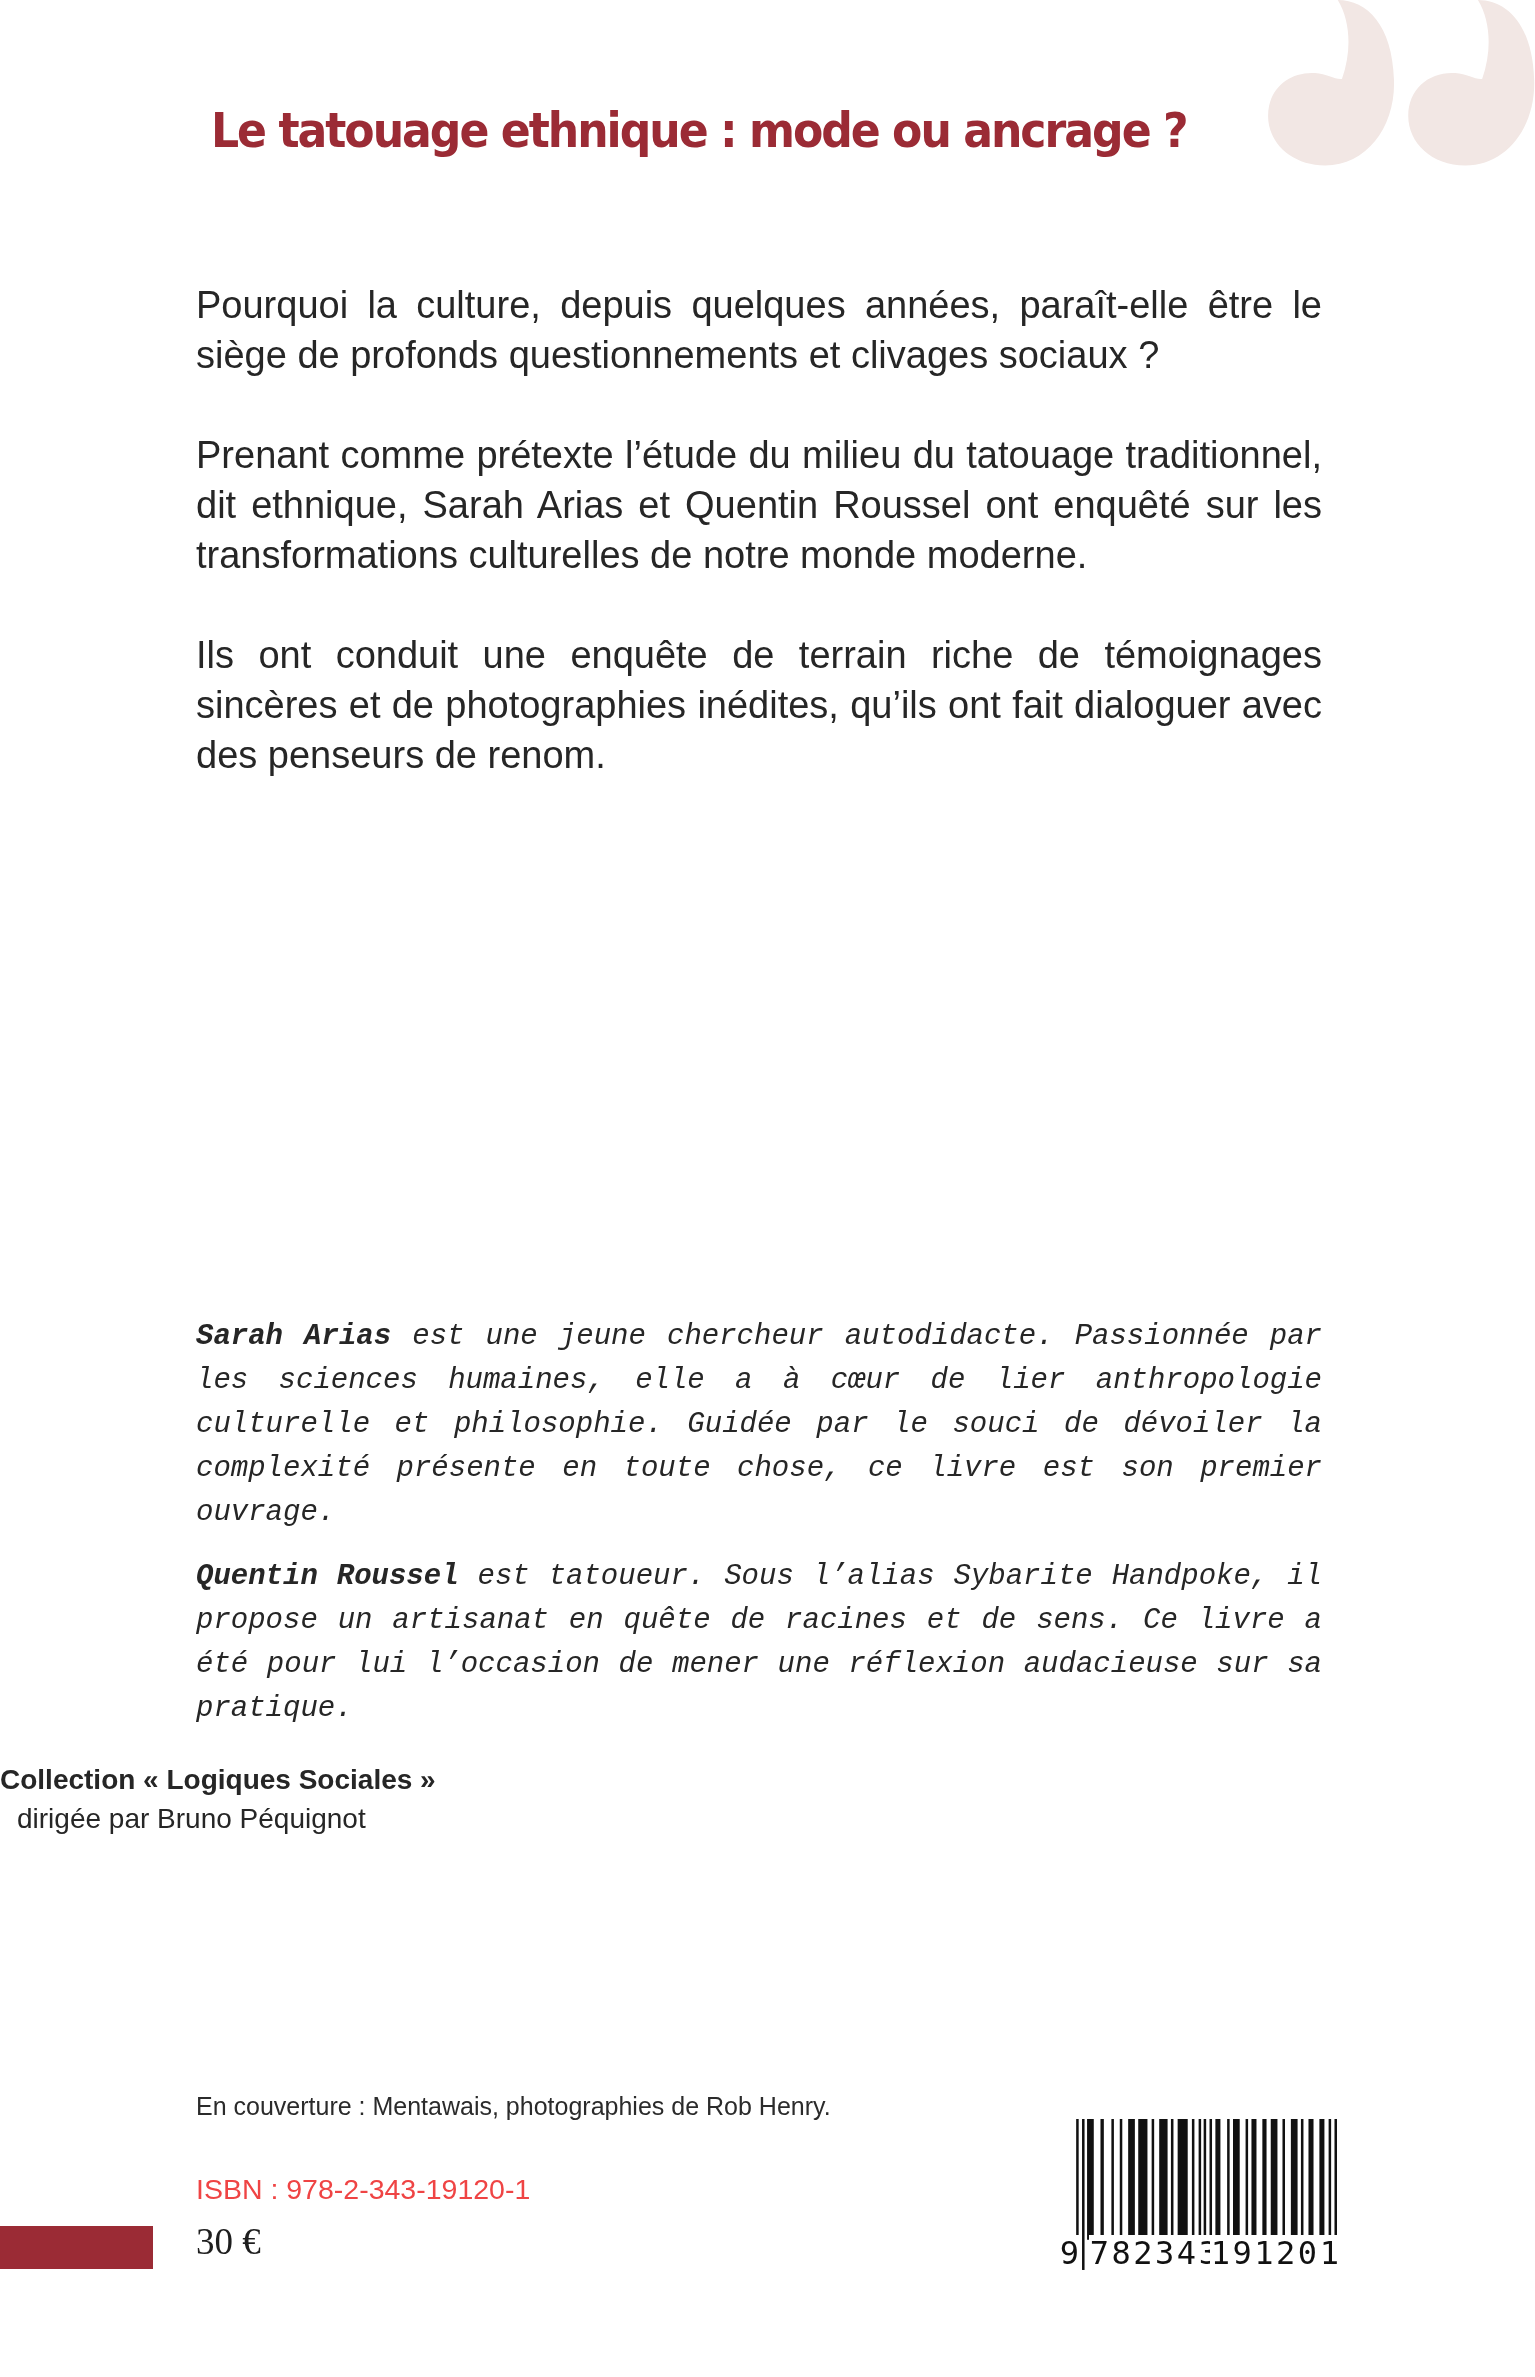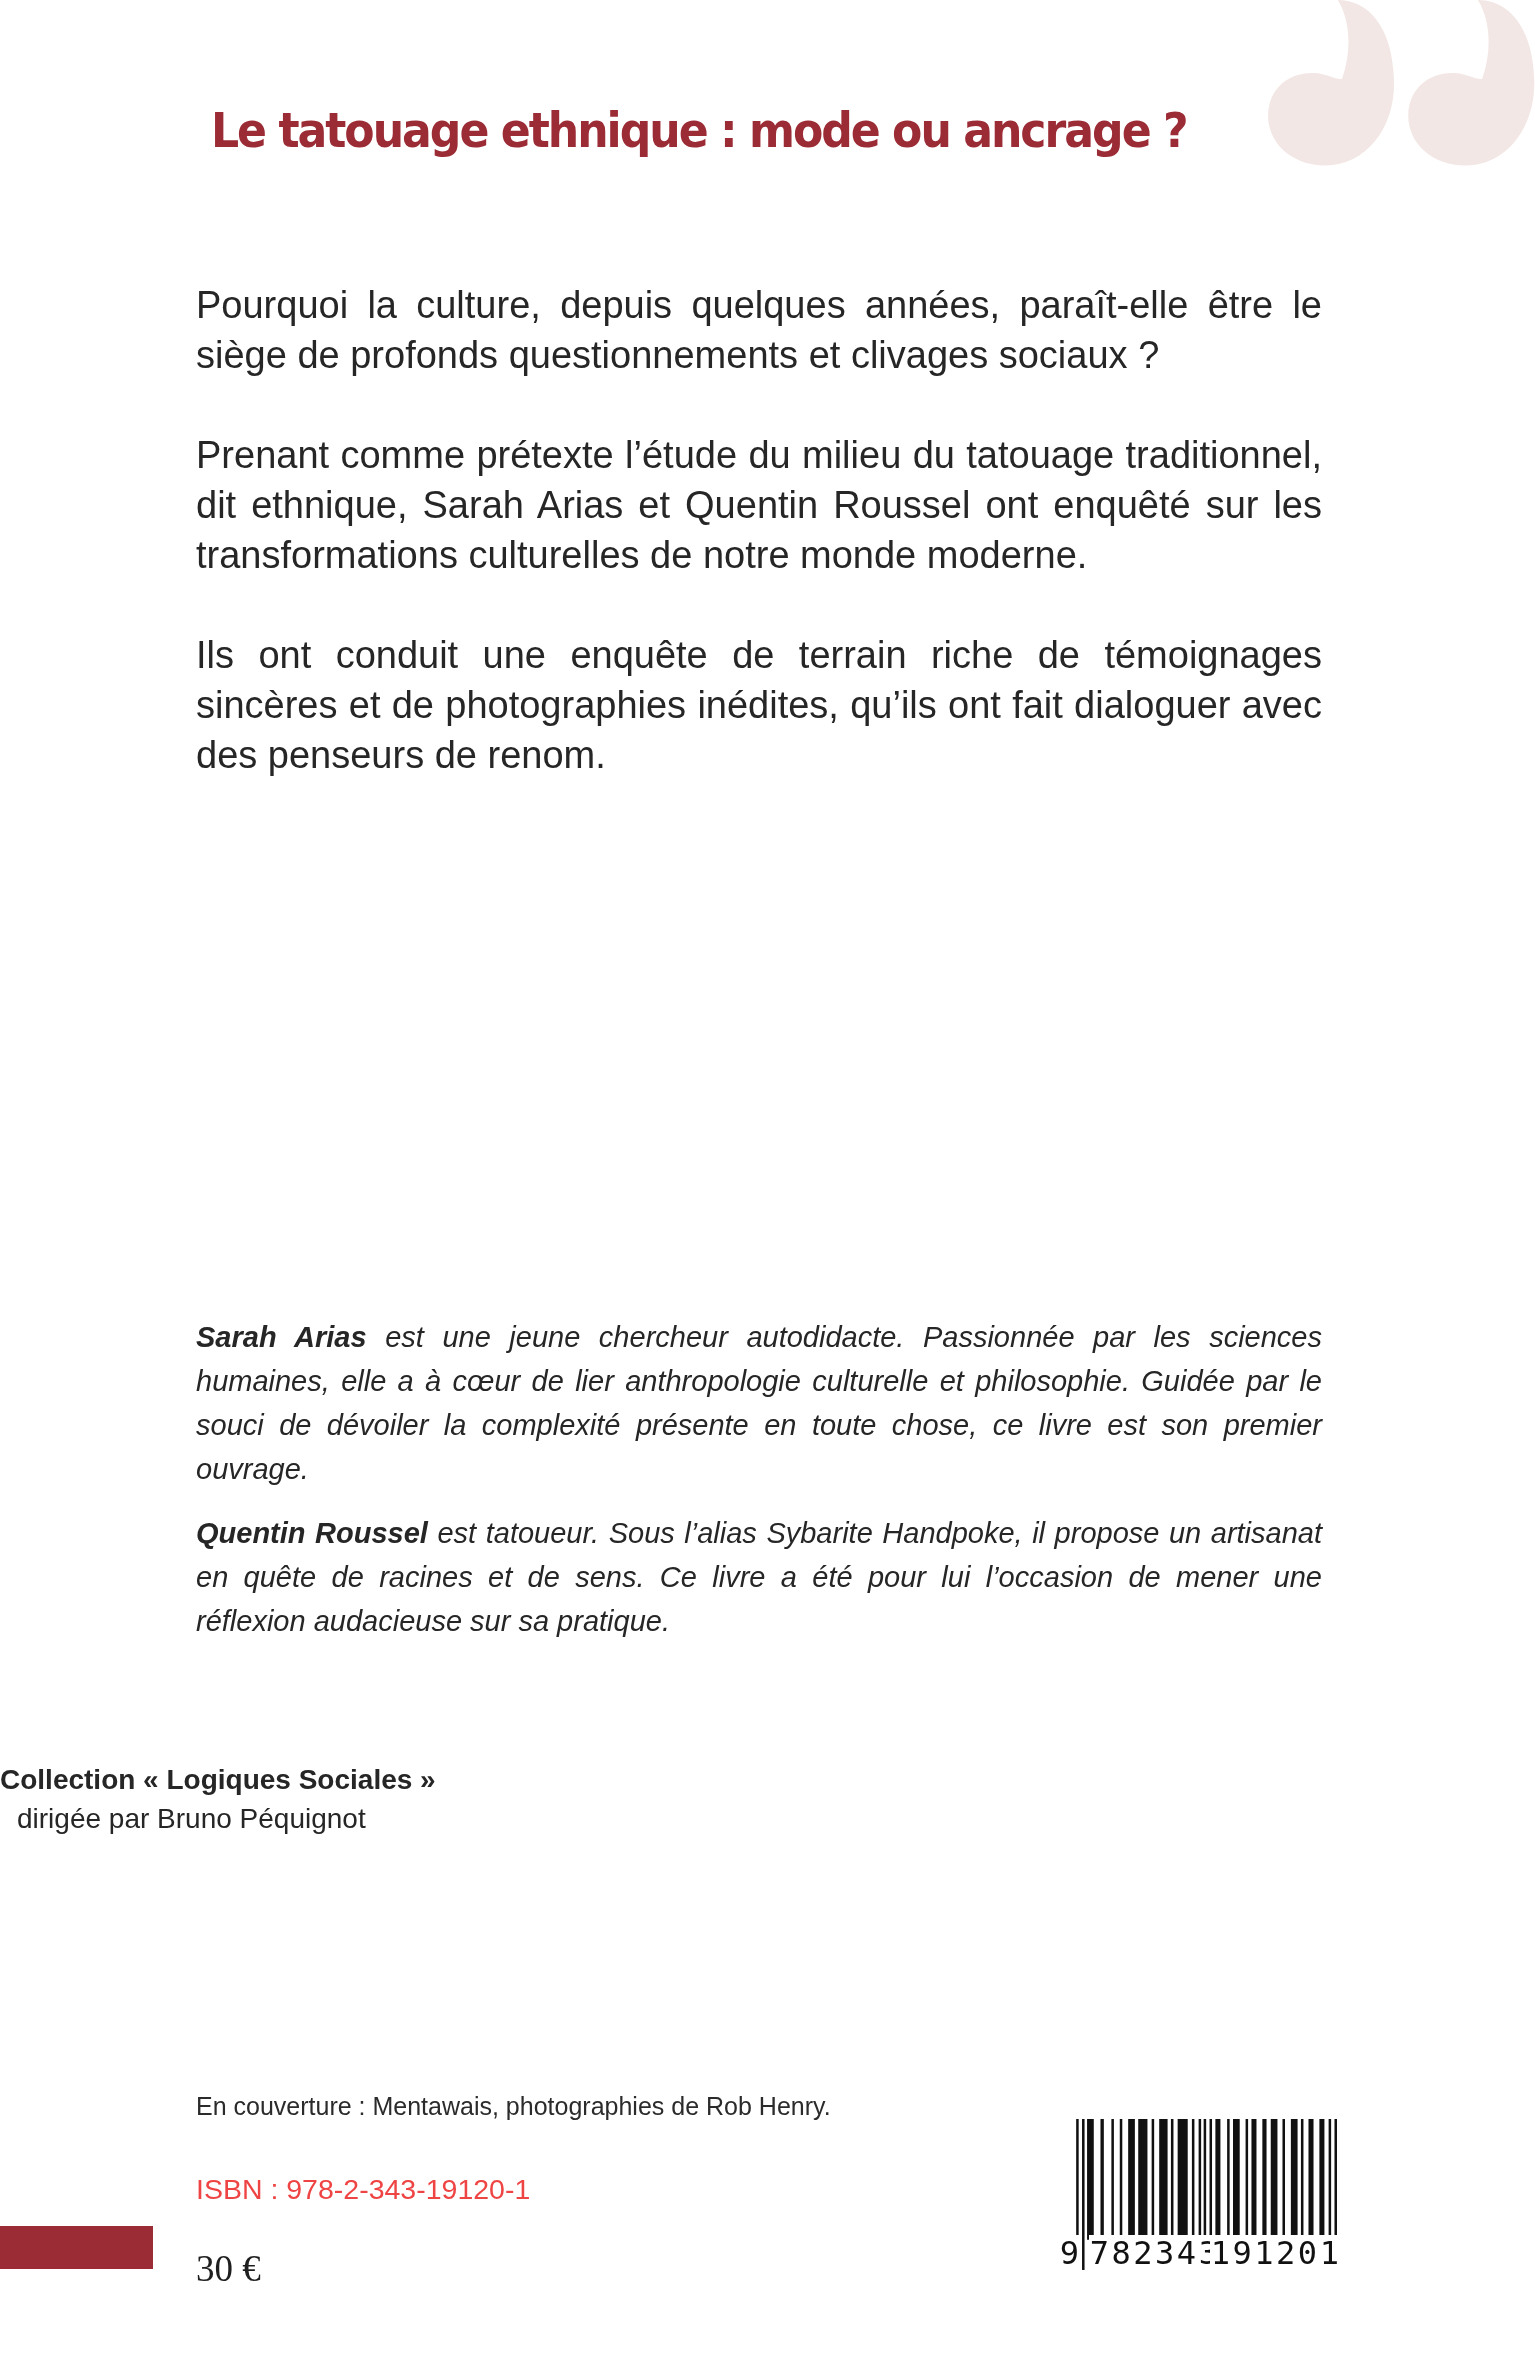--- a/index.html
+++ b/index.html
@@ -19,21 +19,21 @@
     white-space: nowrap; margin: 0;
   }
   .body {
     position: absolute; left: 196px; top: 280px; width: 1126px;
     font-family: "Liberation Sans", sans-serif; font-size: 38px; line-height: 50px;
     color: #262626;
   }
   .body p { margin: 0 0 50px 0; text-align: justify; text-align-last: left; }
   .bios {
     position: absolute; left: 196px; top: 1315px; width: 1126px;
-    font-family: Liberation Sans, sans-serif; font-style: italic;
+    font-family: Liberation Mono, monospace; font-style: italic;
     font-size: 29px; line-height: 44px; color: #262626;
   }
   .bios p { margin: 0 0 20px 0; text-align: justify; text-align-last: left; }
   .bios p:first-child { margin-bottom: 20px; }
   .bios .name { font-weight: bold; }
   .collection {
     position: absolute; left: 0; width: 1535px; top: 1760px; text-align: left;
     font-family: "Liberation Sans", sans-serif; font-size: 28px; line-height: 39px; color: #262626;
   }
   .collection .c-title { font-weight: bold; display: block; transform: translateX(0px); }
@@ -41,21 +41,21 @@
   .credit {
     position: absolute; left: 196px; top: 2092px;
     font-family: "Liberation Sans", sans-serif; font-size: 25px; color: #2b2b2b;
   }
   .isbn {
     position: absolute; left: 196px; top: 2173px;
     font-family: "Liberation Sans", sans-serif; font-size: 28.5px; color: #ef4444;
   }
   .price {
     position: absolute; left: 196px; top: 2220px;
-    font-family: "Liberation Serif", serif; font-size: 37px; color: #1e1e1e; margin-top: 27px;
+    font-family: "Liberation Serif", serif; font-size: 37px; color: #1e1e1e;
   }
   .red-bar {
     position: absolute; left: 0; top: 2226px; width: 153px; height: 43px; background: #9b2b35;
   }
   .barcode {
     position: absolute; left: 1076px; top: 2119px; width: 262px; height: 156px;
   }
   .barcode svg { display: block; }
   .barcode-digits {
     position: absolute; left: 1059px; top: 2235px; width: 285px; height: 42px;

